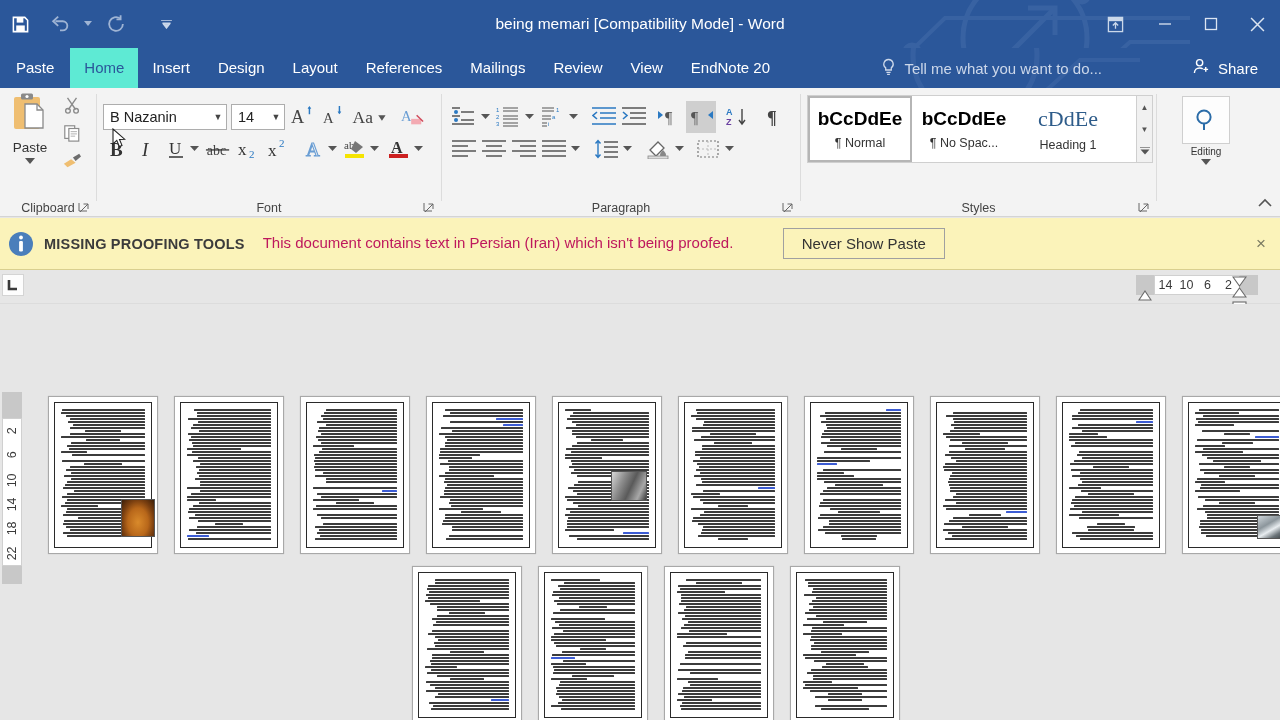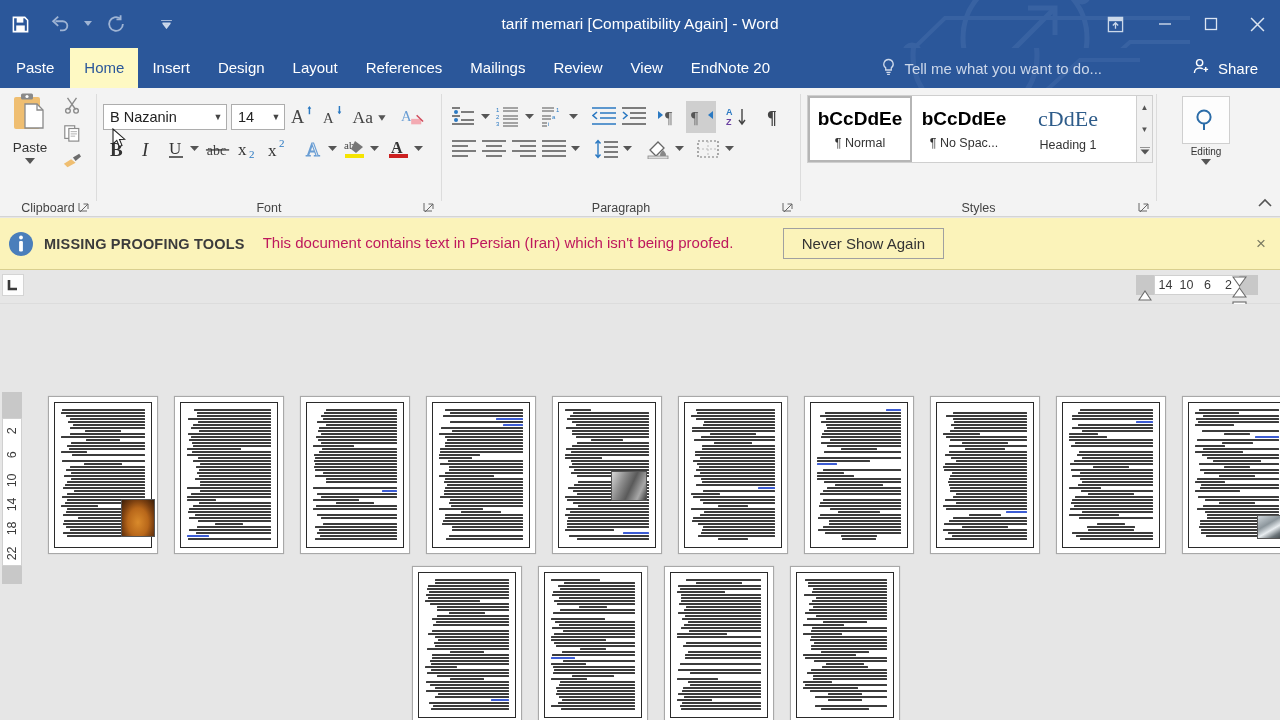--- a/index.html
+++ b/index.html
@@ -45,21 +45,21 @@
   .tabstrip {
     position: absolute; top: 48px; left: 0; width: 1280px; height: 40px;
     background: #2b579a; overflow: hidden;
   }
   .ts-watermark { position: absolute; right: 140px; top: -70px; width: 340px; height: 150px; opacity: .14; }
   .tabs { position: absolute; left: 0; top: 0; height: 40px; display: flex; align-items: stretch; }
   .tab {
     padding: 0 14px; height: 40px; line-height: 40px; color: #ffffff; font-size: 15px;
     white-space: nowrap; cursor: pointer;
   }
-  .tab.active { background: #fef9c3; color: #2b579a; }
+  .tab.active { background: #5eead4; color: #2b579a; }
   .tab.file { background: #2b579a; padding: 0 16px; }
   .tellme {
     position: absolute; right: 178px; top: 0; height: 40px; display: flex; align-items: center;
     gap: 8px; color: #cdd8ea; font-size: 15px; cursor: pointer; white-space: nowrap;
   }
   .share {
     position: absolute; right: 10px; top: 0; height: 40px; display: flex; align-items: center;
     gap: 7px; color: #fff; font-size: 15px; cursor: pointer; padding: 0 12px;
   }
 
@@ -290,21 +290,21 @@
           <path d="M17 2.5 L17 7 L12.5 7" fill="none" stroke="#9fb4d4" stroke-width="2"></path>
         </svg>
     </div>
     <div class="qat-caret" style="margin-left:22px" title="Customize Quick Access Toolbar">
       <svg width="11" height="9" viewBox="0 0 12 10">
           <path d="M0 0 H12 M1.5 3.5 H10.5 M6 9 L2.6 4.6 H9.4 Z" stroke="#cbd8ea" stroke-width="1.4" fill="#cbd8ea"></path>
         </svg>
     </div>
   </div>
 
-  <div class="tb-title">tarif memari [Compatibility Again] - Word</div>
+  <div class="tb-title">being memari [Compatibility Mode] - Word</div>
 
   <div class="wincontrols">
     <div class="wc ribbon-opt" title="Ribbon Display Options">
       <svg width="17" height="17" viewBox="0 0 18 18">
           <rect x="1.5" y="1.5" width="15" height="15" fill="none" stroke="#cbd8ea" stroke-width="1.4"></rect>
           <rect x="1.5" y="1.5" width="15" height="4" fill="#cbd8ea"></rect>
           <path d="M9 13.5 L9 7.5 M6.2 10 L9 7.2 L11.8 10" stroke="#cbd8ea" stroke-width="1.4" fill="none"></path>
         </svg>
     </div>
     <div class="wc" title="Minimize">
@@ -731,21 +731,21 @@
 <div class="msgbar">
   <span class="msg-info-icon">
     <svg width="26" height="26" viewBox="0 0 26 26">
         <circle cx="13" cy="13" r="12" fill="#4a7ebb"></circle>
         <circle cx="13" cy="6.5" r="1.9" fill="#fff"></circle>
         <rect x="11.1" y="10" width="3.8" height="10.5" rx="1.2" fill="#fff"></rect>
       </svg>
   </span>
   <span class="msg-title">MISSING PROOFING TOOLS</span>
   <span class="msg-text">This document contains text in Persian (Iran) which isn't being proofed.</span>
-  <button class="msg-btn">Never Show Again</button>
+  <button class="msg-btn">Never Show Paste</button>
   <span class="msg-close">×</span>
 </div>
 
 <div class="hruler">
   <div class="tabstop-btn">
     <svg width="12" height="12" viewBox="0 0 12 12">
         <path d="M2 1 V10 H10" stroke="#3a3a3a" stroke-width="2.6" fill="none"></path>
       </svg>
   </div>
   <div class="hr-margin" style="left:1136px; width:18px"></div>

